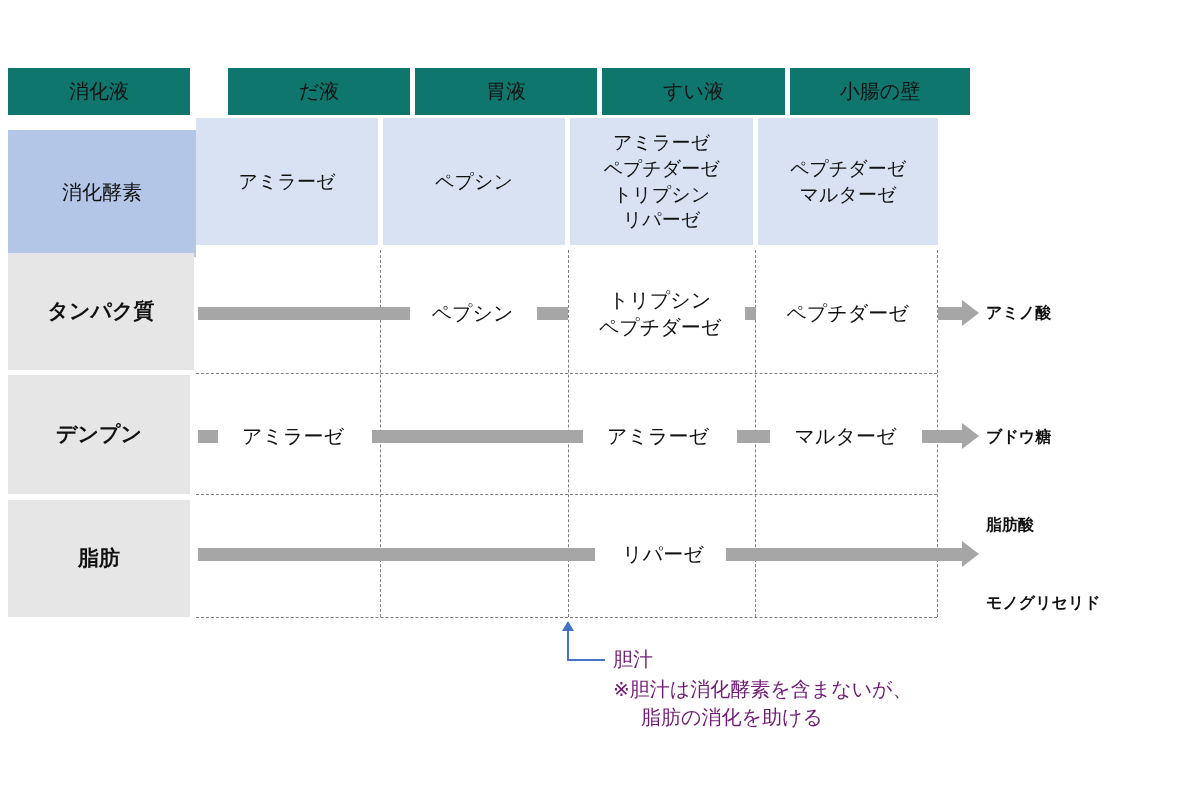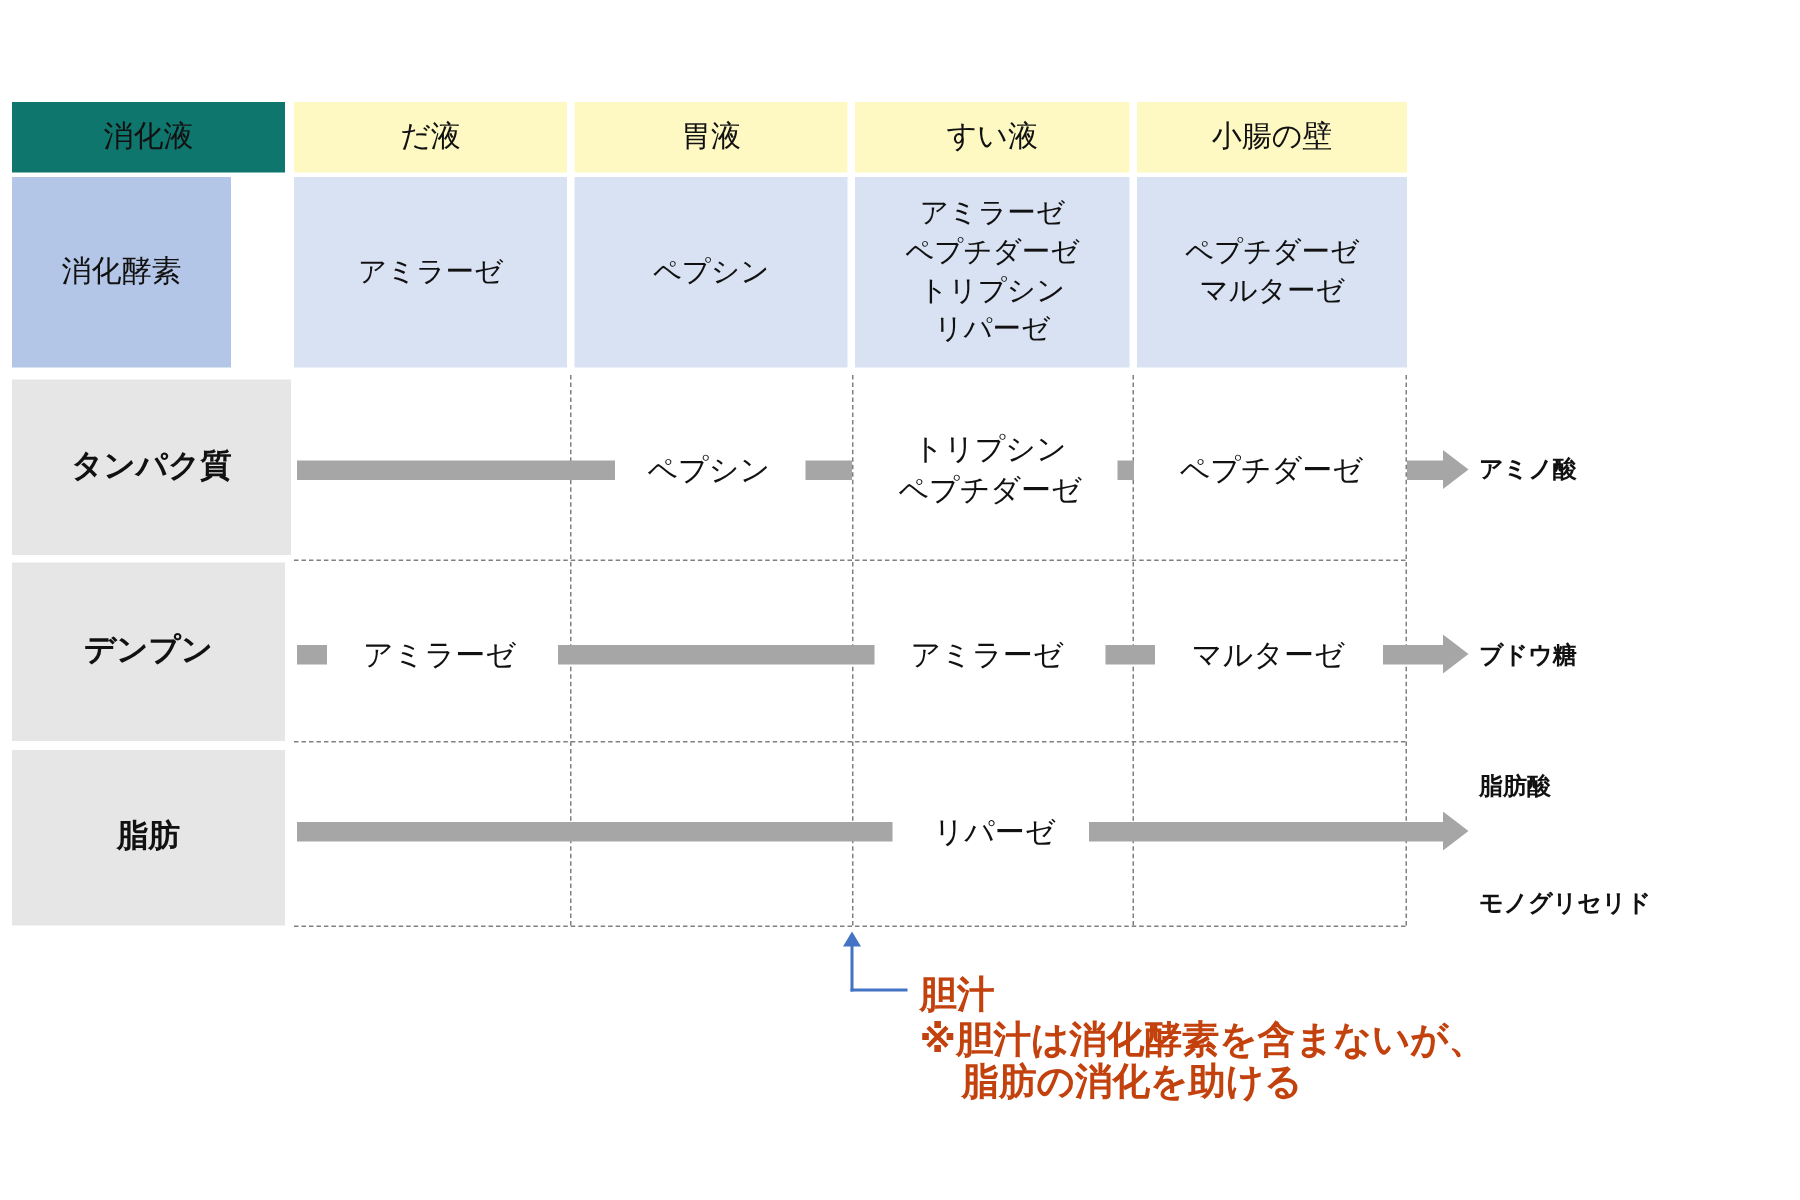--- a/index.html
+++ b/index.html
@@ -6,21 +6,21 @@
   html,body{margin:0;padding:0;background:#ffffff;}
   .stage{
     position:relative;width:1200px;height:800px;background:#ffffff;overflow:hidden;
     font-family:"Liberation Sans","DejaVu Sans",sans-serif;color:#111;
   }
   .cell{
     position:absolute;display:flex;align-items:center;justify-content:center;
     text-align:center;font-size:20px;line-height:1.35;
   }
   .hdr-dark{background:#0f766e;}
-  .hdr-light{background:#fef9c3;}
+  .hdr-light{background:#0f766e;margin-left:32px;}
   .enz-label{background:#b4c6e7;}
   .enz-cell{background:#d9e2f3;font-size:19px;}
   .nutrient{background:#e7e6e6;font-weight:bold;font-size:21px;}
   .bar{position:absolute;height:13px;background:#a6a6a6;}
   .vdash{position:absolute;width:0;border-left:1px dashed #808080;}
   .hdash{position:absolute;height:0;border-top:1px dashed #808080;}
   .rowtext{
     position:absolute;font-size:20px;white-space:nowrap;
     display:flex;align-items:center;justify-content:center;text-align:center;
   }
@@ -30,34 +30,34 @@
     position:absolute;width:0;height:0;
     border-left:17px solid #a6a6a6;
     border-top:13px solid transparent;border-bottom:13px solid transparent;
   }
   .blue-line{position:absolute;background:#4472c4;}
   .blue-head{
     position:absolute;width:0;height:0;
     border-bottom:10px solid #4472c4;
     border-left:6px solid transparent;border-right:6px solid transparent;
   }
-  .note{position:absolute;font-size:25px;white-space:nowrap;color:#c2410c;font-weight:bold;}
+  .note{position:absolute;font-size:20px;white-space:nowrap;color:#701a75;}
 </style>
 </head>
 <body>
 
 <div class="stage">
 
   <div class="cell hdr-dark" style="left:8px;top:68px;width:182px;height:47px;">消化液</div>
   <div class="cell hdr-light" style="left:196px;top:68px;width:182px;height:47px;">だ液</div>
   <div class="cell hdr-light" style="left:383px;top:68px;width:182px;height:47px;">胃液</div>
   <div class="cell hdr-light" style="left:570px;top:68px;width:183px;height:47px;">すい液</div>
   <div class="cell hdr-light" style="left:758px;top:68px;width:180px;height:47px;">小腸の壁</div>
 
-  <div class="cell enz-label" style="left:8px;top:118px;width:146px;height:127px;">消化酵素</div>
+  <div class="cell enz-label" style="left:8px;top:130px;width:188px;height:127px;font-family:Liberation Mono, monospace;">消化酵素</div>
   <div class="cell enz-cell" style="left:196px;top:118px;width:182px;height:127px;">アミラーゼ</div>
   <div class="cell enz-cell" style="left:383px;top:118px;width:182px;height:127px;">ペプシン</div>
   <div class="cell enz-cell" style="left:570px;top:118px;width:183px;height:127px;flex-direction:column;">
     <span>アミラーゼ</span>
     <span>ペプチダーゼ</span>
     <span>トリプシン</span>
     <span>リパーゼ</span>
   </div>
   <div class="cell enz-cell" style="left:758px;top:118px;width:180px;height:127px;flex-direction:column;">
     <span>ペプチダーゼ</span>

